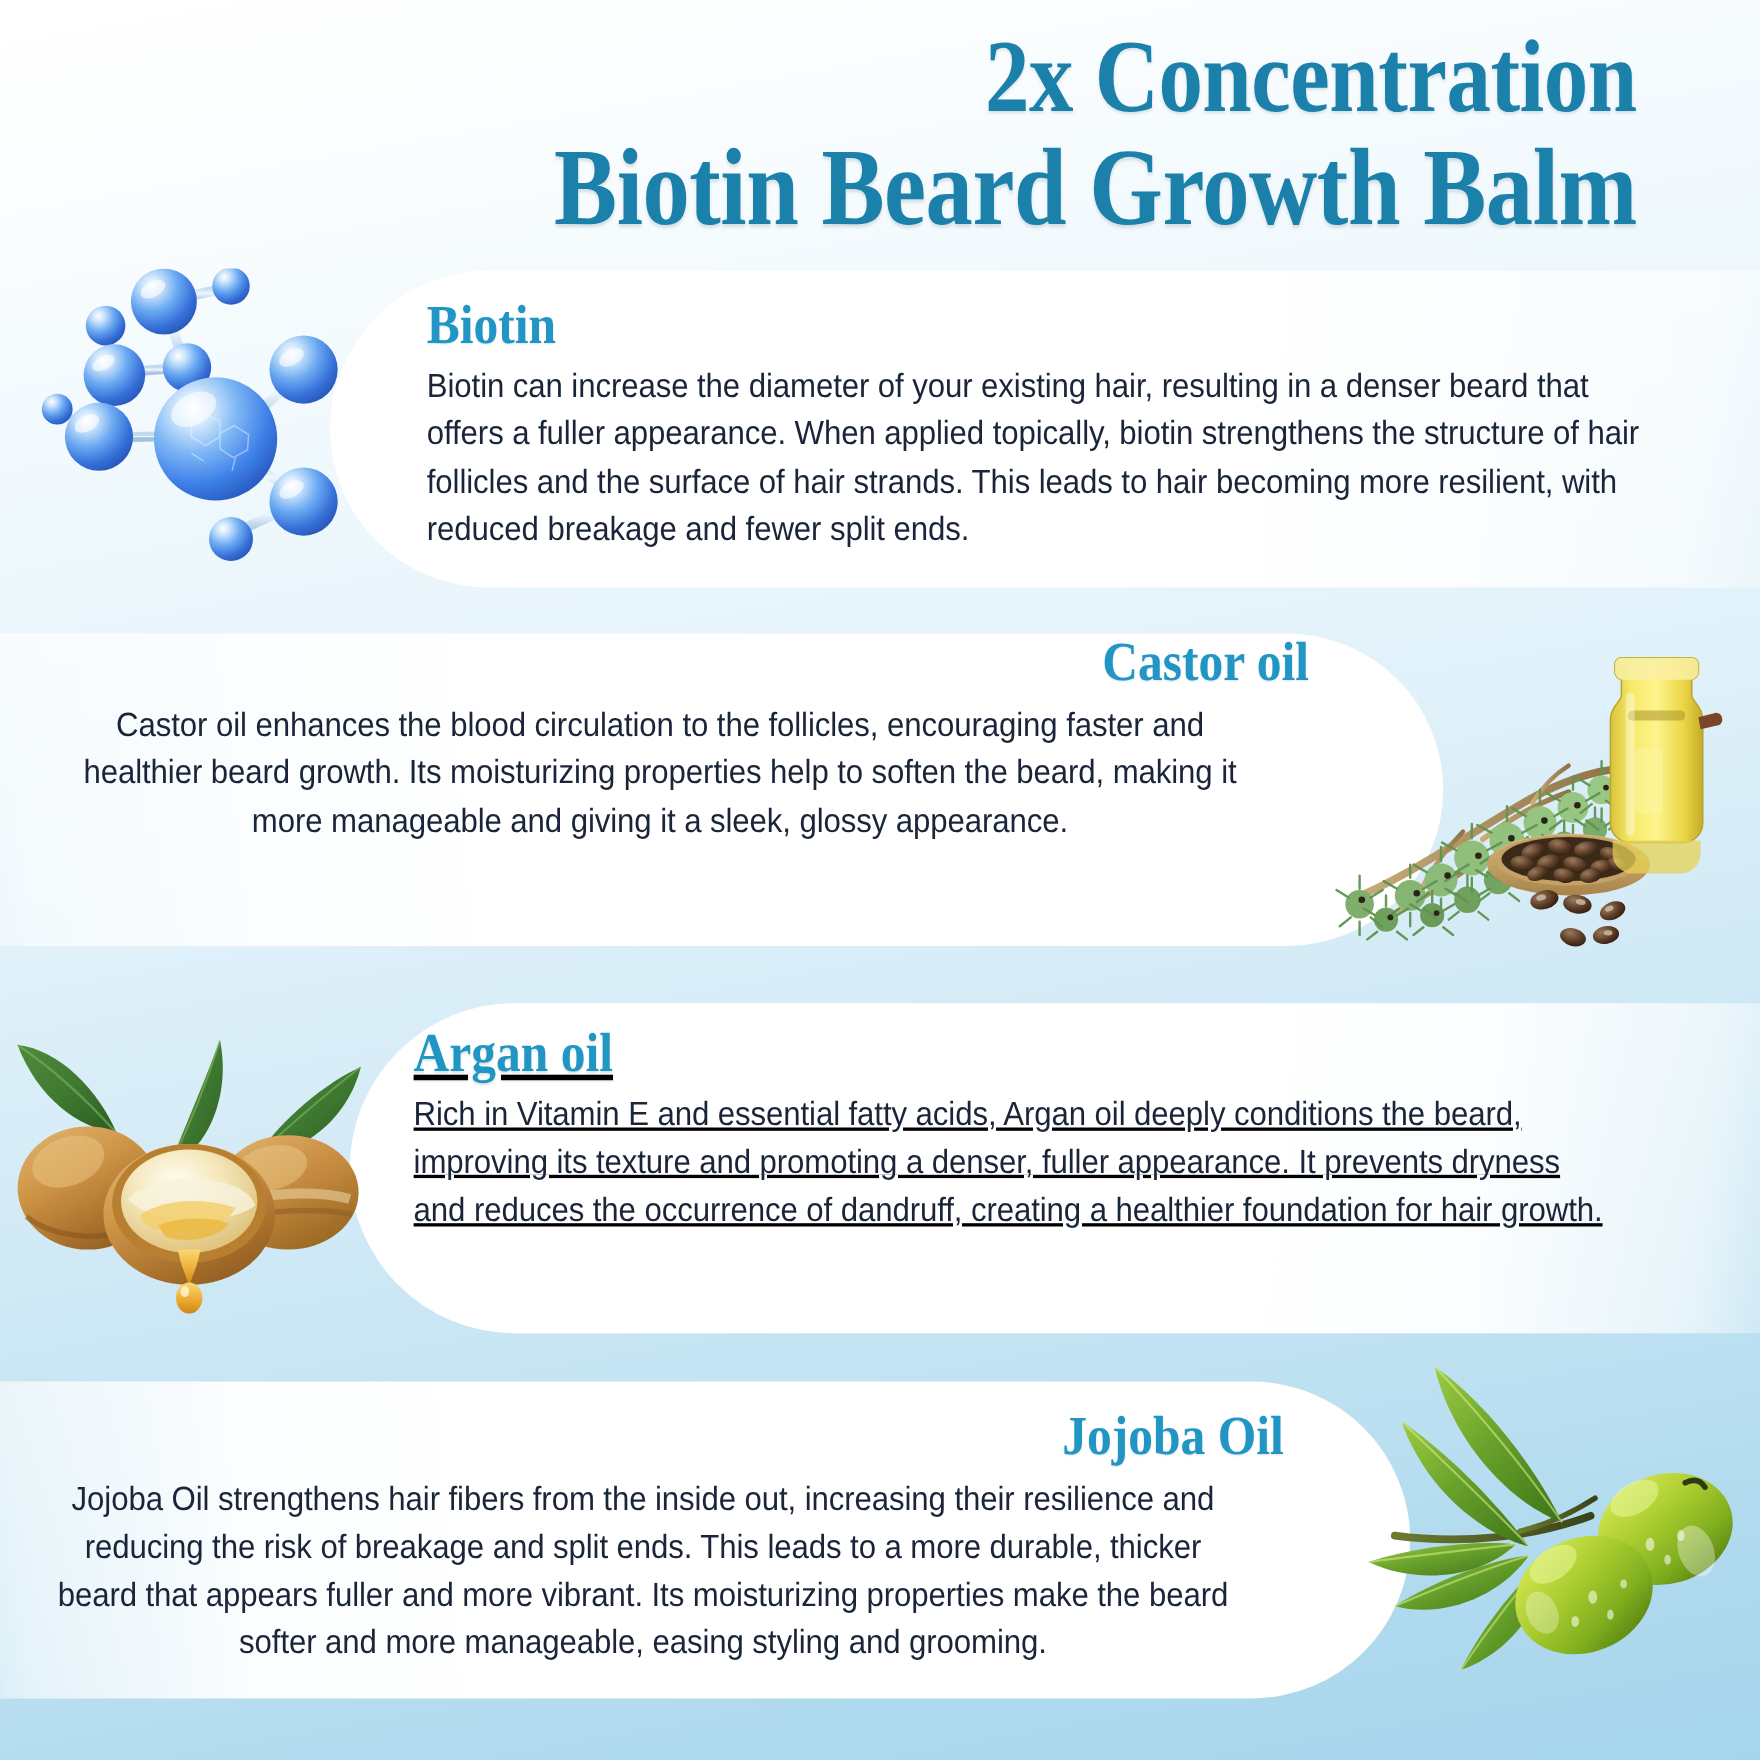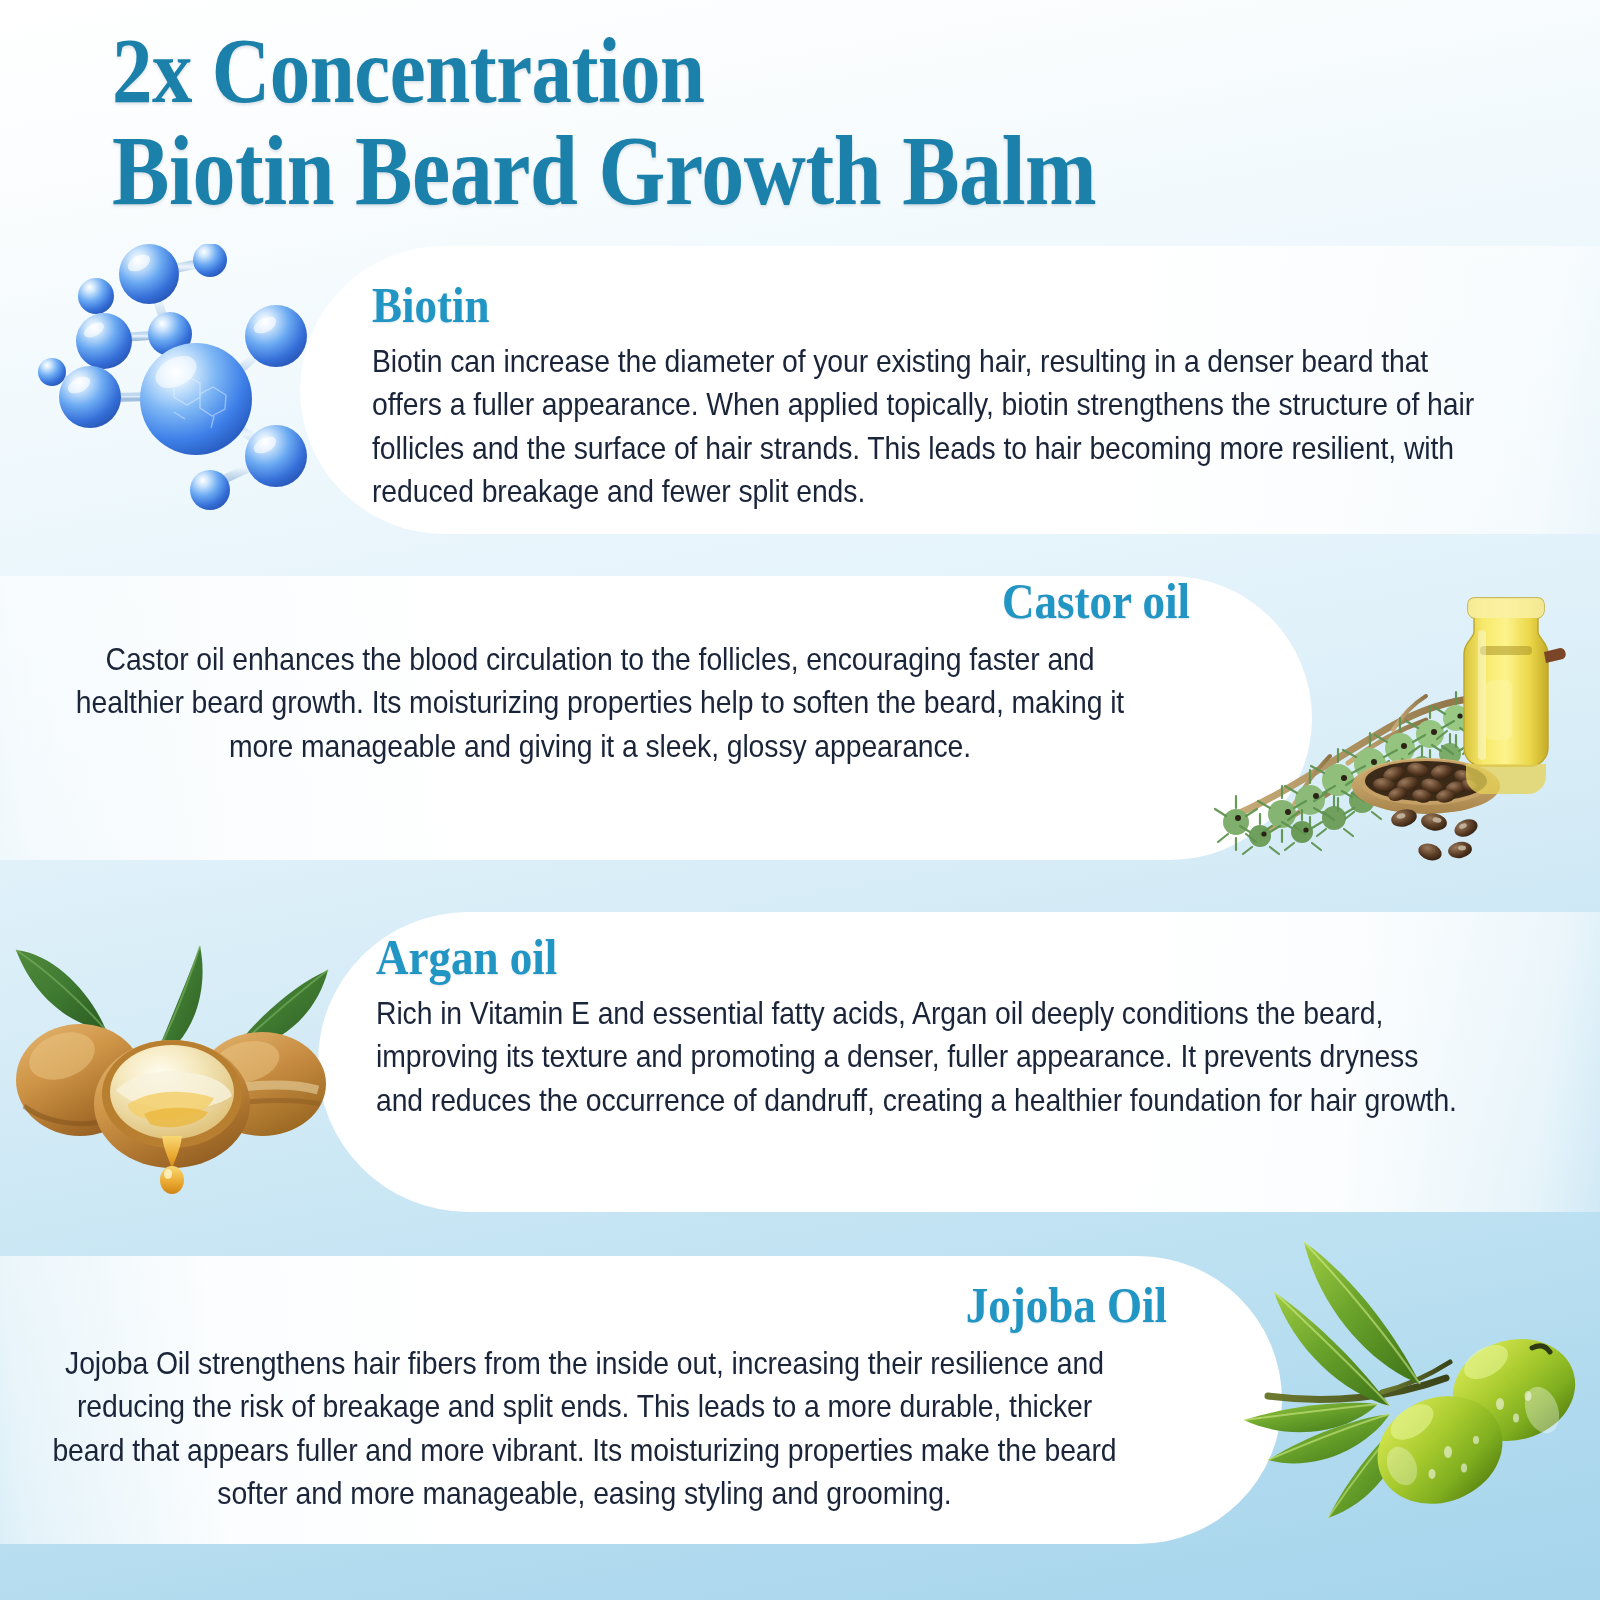--- a/index.html
+++ b/index.html
@@ -18,21 +18,21 @@
         #bbe0f1 80%,
         #afd9ee 90%,
         #a6d5ec 100%);
     position:relative;
     overflow:hidden;
   }
 
   
   .title-wrap{
     position:absolute; left:0; top:24px; width:1600px;
-    text-align:left; z-index:5;
+    text-align:right; z-index:5;
   }
   .title-line{
     font-family:"Liberation Serif", serif;
     font-weight:700;
     color:#1b81ab;
     letter-spacing:-0.5px;
     line-height:0.98;
     transform:scaleX(0.86);
     transform-origin:center;
     white-space:nowrap;
@@ -80,27 +80,27 @@
   .body{
     font-size:30.5px;
     line-height:1.42;
     color:#1b2539;
     transform:scaleX(0.93);
     letter-spacing:-0.1px;
   }
   .body.left { transform-origin:left top; }
   .body.center{ transform-origin:center top; }
 
-  .block-1{ left:372px; top:270px; width:1190px;margin-top:10px; }
+  .block-1{ left:388px; top:270px; width:1190px; }
   .block-1 .heading{ margin-bottom:10px; }
 
   .block-2{ left:10px; top:576px; width:1180px; text-align:right; }
   .block-2 .body{ text-align:center; margin-top:12px; }
 
-  .block-3{ left:376px; top:932px; width:1170px; }
+  .block-3{ left:376px; top:932px; width:1170px;text-decoration:underline; }
   .block-3 .heading{ margin-bottom:10px; }
 
   .block-4{ left:2px; top:1280px; width:1165px; text-align:right; }
   .block-4 .body{ text-align:center; margin-top:12px; }
 
   
   .art{ position:absolute; z-index:3; }
   .molecule{ left:24px; top:244px; width:316px; height:276px; }
 
   

